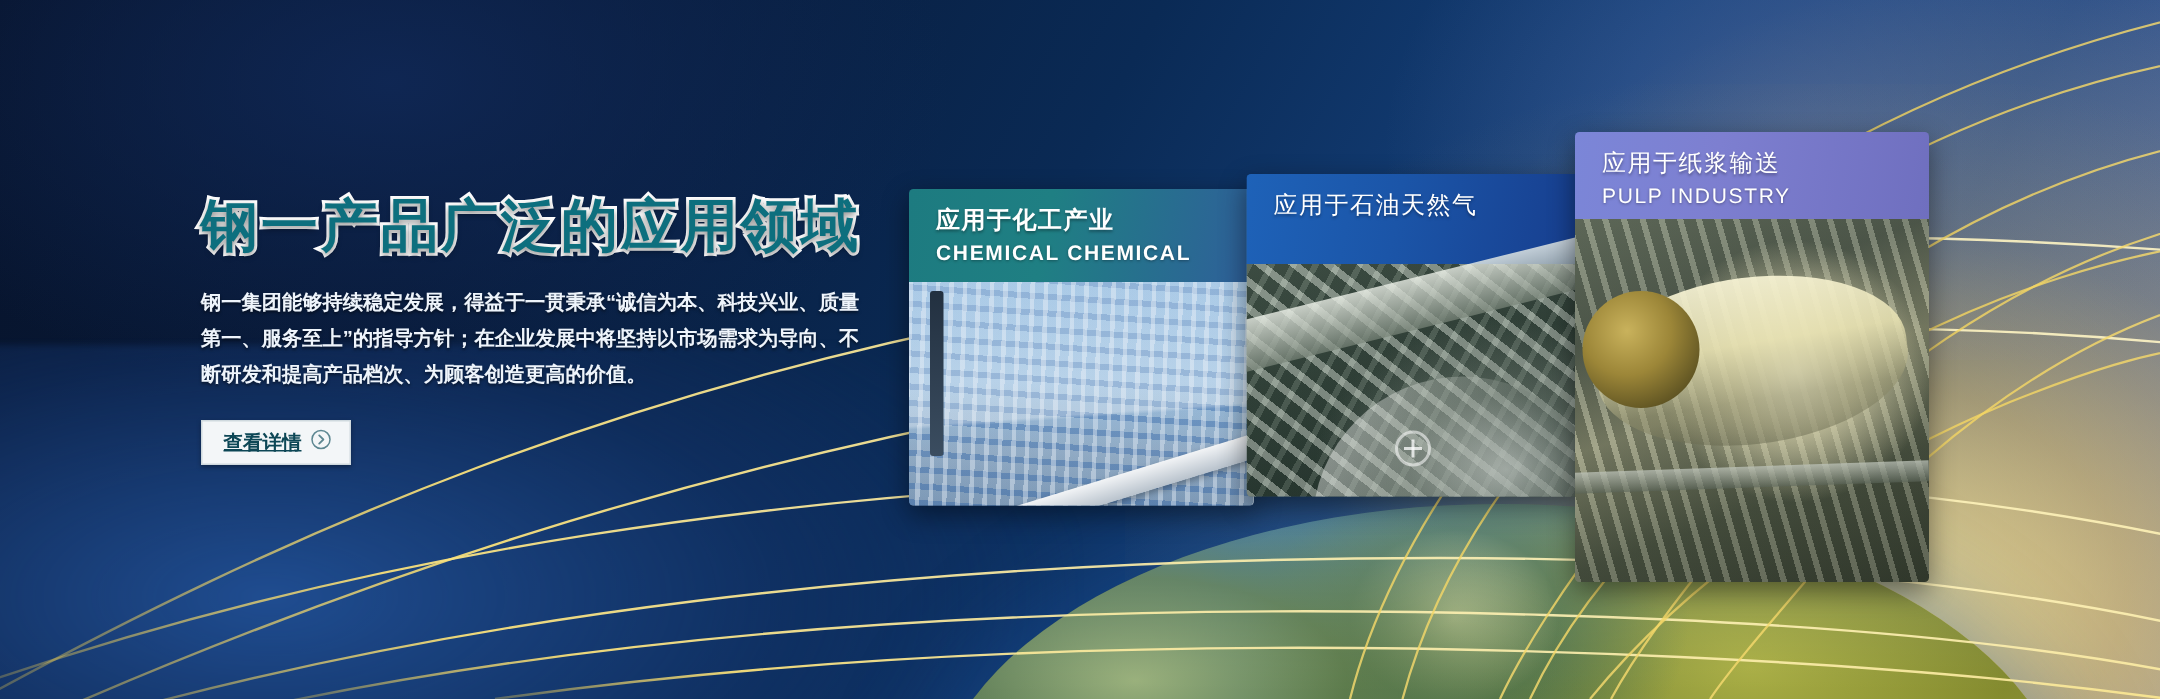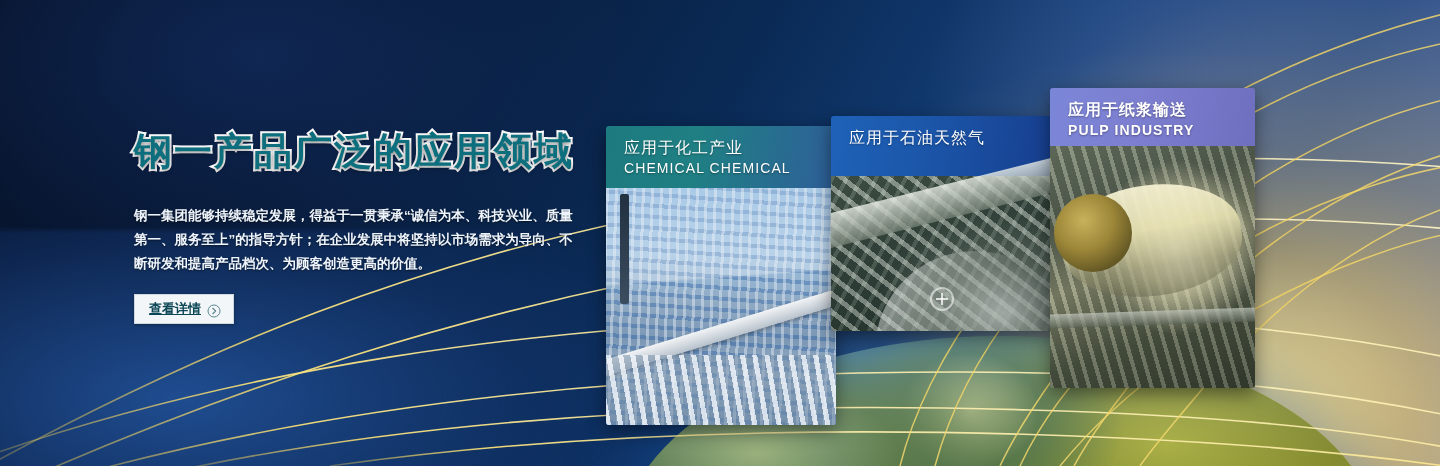--- a/index.html
+++ b/index.html
@@ -69,28 +69,28 @@
   .headline{
     font-family:Liberation Sans, sans-serif;
     font-size:38px; font-weight:bold; letter-spacing:2px; line-height:1.05;
     color:#0d6f7e;
     -webkit-text-stroke:4px #ffffff;
     paint-order:stroke fill;
     text-shadow:0 2px 4px rgba(0,0,0,.45);
     white-space:nowrap;
   }
   .desc{
-    margin-top:32px;
+    margin-top:18px;
     font-size:13.5px; line-height:24px; font-weight:bold;
     color:#eef4fb; width:452px;
     text-shadow:0 1px 2px rgba(0,0,0,.5);
   }
   .cta{
     margin-top:18px;
-    display:inline-flex; align-items:flex-end; gap:6px;
+    display:inline-flex; align-items:flex-start; gap:6px;
     background:#f3f6f8; color:#0d4756;
     border:1px solid #cfd9de;
     padding:5px 12px 5px 14px;
     font-size:13px; font-weight:bold;
     cursor:pointer;
     box-shadow:0 1px 3px rgba(0,0,0,.35);
   }
   .cta .label{ text-decoration:underline; }
   .cta .chev{ display:inline-flex; }
 
@@ -119,21 +119,21 @@
     border:2px solid rgba(255,255,255,.55);
     left:50%; top:50%; transform:translate(-50%,-50%);
   }
   .plus:before,.plus:after{
     content:""; position:absolute; background:rgba(255,255,255,.75);
   }
   .plus:before{ left:4px; right:4px; top:9px; height:2px; }
   .plus:after{ top:4px; bottom:4px; left:9px; width:2px; }
 
   
-  #card-chemical{ left:606px; top:126px; width:230px; height:299px; }
+  #card-chemical{ left:606px; top:126px; width:230px; height:211px;font-weight:bold; }
   #card-chemical .cap{ background:linear-gradient(100deg,#1d7b80 0%,#1f7f83 40%,#2f5f9a 100%); height:62px; }
   #card-chemical .pic{
     height:237px;
     background:
       linear-gradient(176deg, rgba(255,255,255,.30) 0 38%, rgba(255,255,255,0) 39%),
       repeating-linear-gradient(92deg, rgba(210,222,236,.55) 0 3px, rgba(120,150,190,.15) 3px 9px),
       repeating-linear-gradient(4deg, rgba(60,110,175,.5) 0 4px, rgba(170,195,225,.22) 4px 11px),
       linear-gradient(180deg,#7fb6e2 0%,#9cc6e6 28%,#8fa8bd 48%,#6e8ba6 64%,#9fb2c2 80%,#5d7c9c 100%);
   }
   #card-chemical .stack{
@@ -169,21 +169,21 @@
     background:
       linear-gradient(115deg, rgba(255,255,255,.55) 0%, rgba(200,206,198,.35) 28%, rgba(70,84,76,.3) 60%, rgba(30,40,35,.4) 100%);
   }
   #card-oilgas .duct2{
     position:absolute; left:-20px; top:10px; width:260px; height:34px;
     background:linear-gradient(180deg,rgba(236,240,232,.8),rgba(120,132,120,.7));
     transform:rotate(-14deg);
   }
 
   
-  #card-pulp{ left:1050px; top:88px; width:205px; height:300px;font-weight:bold; }
+  #card-pulp{ left:1050px; top:88px; width:236px; height:300px; }
   #card-pulp .cap{ background:linear-gradient(100deg,#7b86d8 0%,#7d7fd0 40%,#6f6fbf 100%); height:58px; }
   #card-pulp .pic{
     height:242px;
     background:
       radial-gradient(ellipse at 62% 42%, rgba(246,242,214,.95) 0%, rgba(226,220,180,.7) 20%, rgba(120,120,96,0) 44%),
       repeating-linear-gradient(74deg, rgba(220,222,200,.28) 0 4px, rgba(50,58,48,.3) 4px 12px),
       linear-gradient(160deg,#6f7a68 0%,#566052 26%,#8d8f72 48%,#49513f 72%,#2e3528 100%);
   }
   #card-pulp .roll{
     position:absolute; left:6%; top:16%; width:88%; height:46%;

